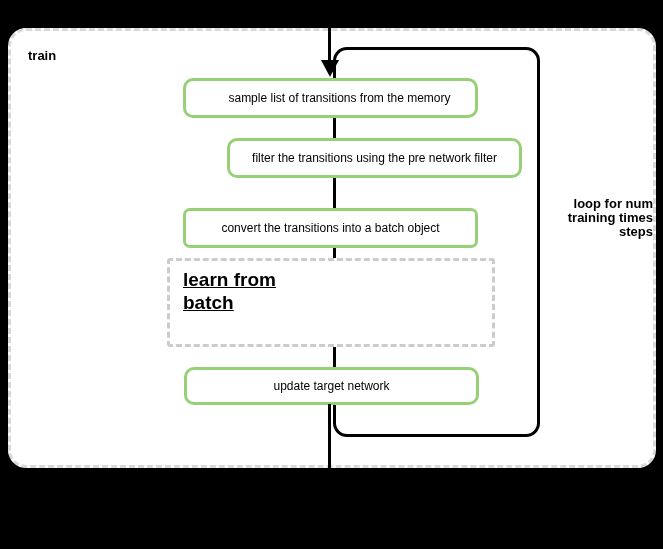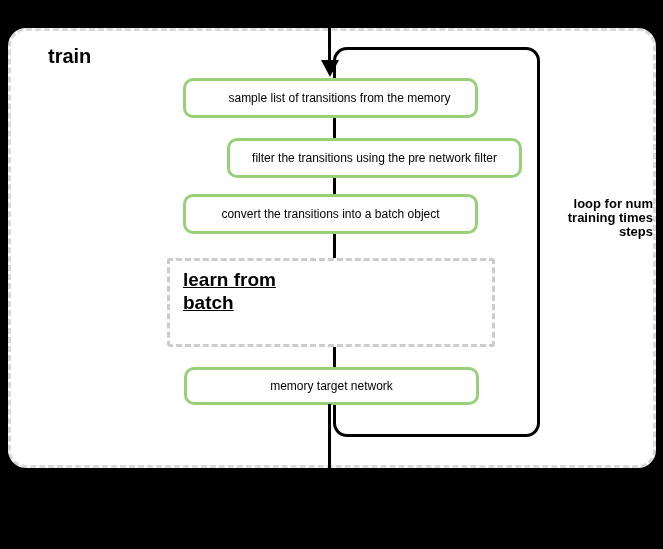--- a/index.html
+++ b/index.html
@@ -19,22 +19,22 @@
   .abs { position: absolute; box-sizing: border-box; }
 
   .train-group {
     left: 8px; top: 28px;
     width: 648px; height: 440px;
     background: #ffffff;
     border: 3px dashed #d9d9d9;
     border-radius: 18px;
   }
   .train-title {
-    left: 48px; top: 46px;
-    font-size: 20px;
+    left: 28px; top: 46px;
+    font-size: 13px;
     font-weight: bold;
     line-height: 20px;
   }
   .loop-boundary {
     left: 333px; top: 47px;
     width: 207px; height: 390px;
     border: 3px solid #000000;
     border-radius: 14px;
     background: transparent;
   }
@@ -46,21 +46,21 @@
     border-radius: 10px;
     display: flex;
     align-items: center;
     justify-content: center;
     text-align: center;
     font-size: 12px;
     line-height: 14px;
   }
   .step-1 { top: 78px; padding-left: 18px; }
   .step-2 { top: 138px; margin-left: 44px; }
-  .step-3 { top: 194px; }
+  .step-3 { top: 208px; border-radius: 7px; }
   .step-4 { top: 367px; left: 184px; height: 38px; }
 
   .sub-process {
     left: 167px; top: 258px;
     width: 328px; height: 89px;
     background: #ffffff;
     border: 3px dashed #cccccc;
     border-radius: 3px;
     text-decoration: underline;
   }
@@ -119,21 +119,21 @@
   </div>
   <div class="abs step-box step-3">
     <span>convert the transitions into a batch object</span>
   </div>
 
   <div class="abs sub-process">
     <div class="sub-process-label">learn from batch</div>
   </div>
 
   <div class="abs step-box step-4">
-    <span>memory target network</span>
+    <span>update target network</span>
   </div>
 
   <div class="abs loop-annotation">
     <div>loop for num</div>
     <div>training times</div>
     <div>steps</div>
   </div>
 
   <div class="abs flow-line-bottom"></div>
 

